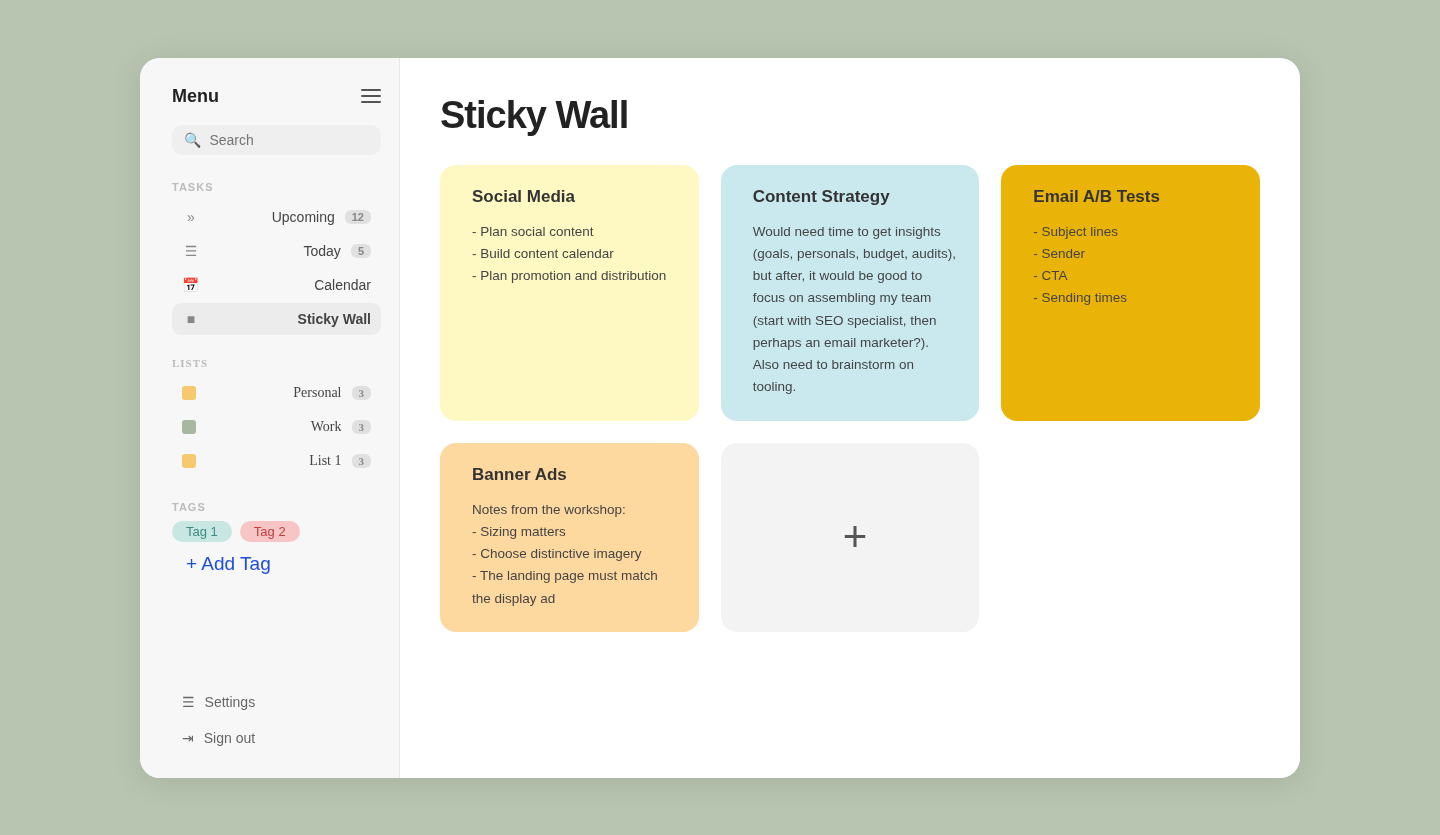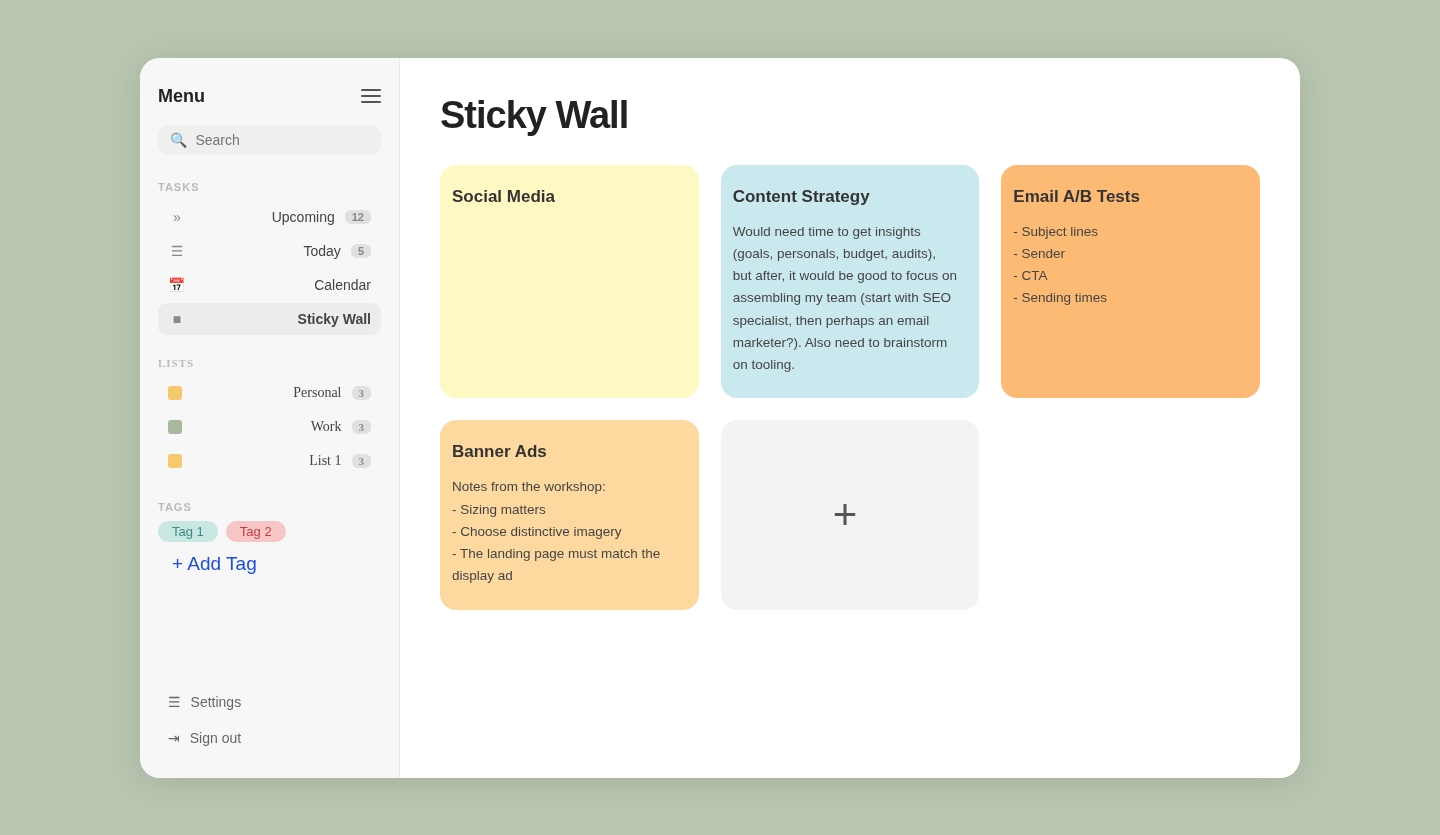--- a/index.html
+++ b/index.html
@@ -19,21 +19,21 @@
       display: flex;
       overflow: hidden;
       box-shadow: 0 4px 32px rgba(0,0,0,0.10);
     }
     
     .sidebar {
       width: 260px;
       min-width: 260px;
       background: #f7f7f7;
       border-right: 1px solid #e8e8e8;
-      padding: 28px 18px 24px 18px;
+      padding: 28px 18px 24px 32px;
       display: flex;
       flex-direction: column;
       gap: 0;
     }
     .sidebar-header {
       display: flex;
       align-items: center;
       justify-content: space-between;
       margin-bottom: 18px;
     }
@@ -175,31 +175,31 @@
       margin-bottom: 28px;
       letter-spacing: -1px;
     }
     .sticky-grid {
       display: grid;
       grid-template-columns: 1fr 1fr 1fr;
       gap: 22px;
     }
     .sticky-card {
       border-radius: 16px;
-      padding: 22px 22px 22px 12px;
+      padding: 22px 22px 22px 32px;
       min-height: 180px;
       display: flex;
       flex-direction: column;
       gap: 10px;
       cursor: pointer;
       transition: box-shadow 0.15s;
     }
     .sticky-card.yellow { background: #fef9c3; }
     .sticky-card.blue { background: #c9e9ee; }
-    .sticky-card.pink { background: #fdba74; }
+    .sticky-card.pink { background: #eab308; }
     .sticky-card.orange { background: #fdd9a0; }
     .sticky-card.add-card {
       background: #f3f3f3;
       align-items: center;
       justify-content: center;
       cursor: pointer;
     }
     .sticky-card-title {
       font-size: 17px;
       font-weight: 800;
@@ -297,20 +297,21 @@
       </div>
     </div>
   </div>
 
   <div class="main-content">
     <h1 class="main-title">Sticky Wall</h1>
     <div class="sticky-grid">
 
       <div class="sticky-card yellow">
         <div class="sticky-card-title">Social Media</div>
+        <div class="sticky-card-body">- Plan social content<br>- Build content calendar<br>- Plan promotion and distribution</div>
       </div>
 
       <div class="sticky-card blue">
         <div class="sticky-card-title">Content Strategy</div>
         <div class="sticky-card-body">Would need time to get insights (goals, personals, budget, audits), but after, it would be good to focus on assembling my team (start with SEO specialist, then perhaps an email marketer?). Also need to brainstorm on tooling.</div>
       </div>
 
       <div class="sticky-card pink">
         <div class="sticky-card-title">Email A/B Tests</div>
         <div class="sticky-card-body">- Subject lines<br>- Sender<br>- CTA<br>- Sending times</div>

